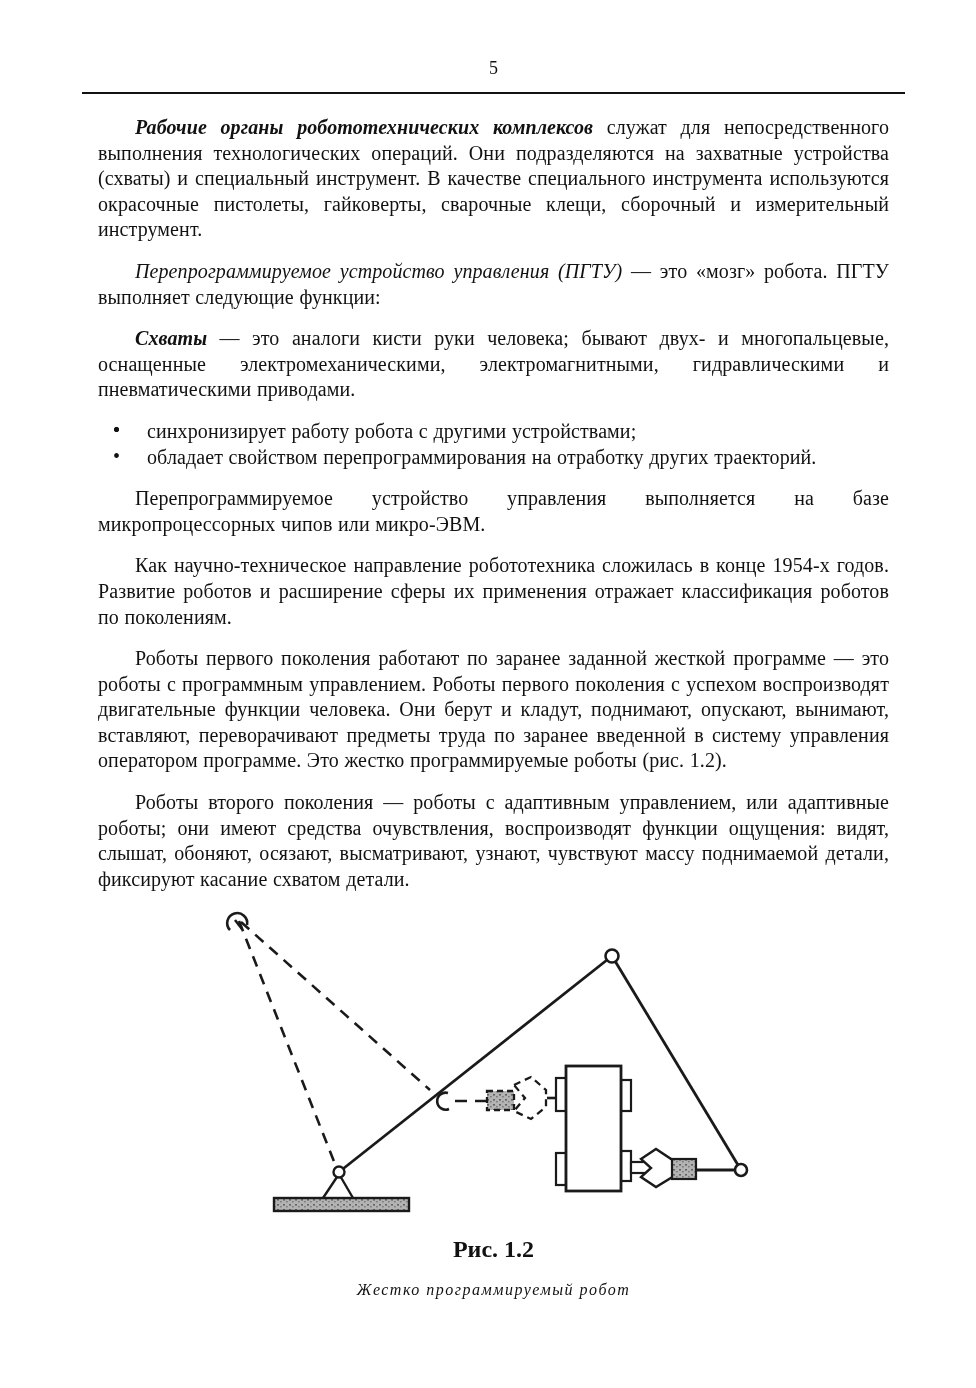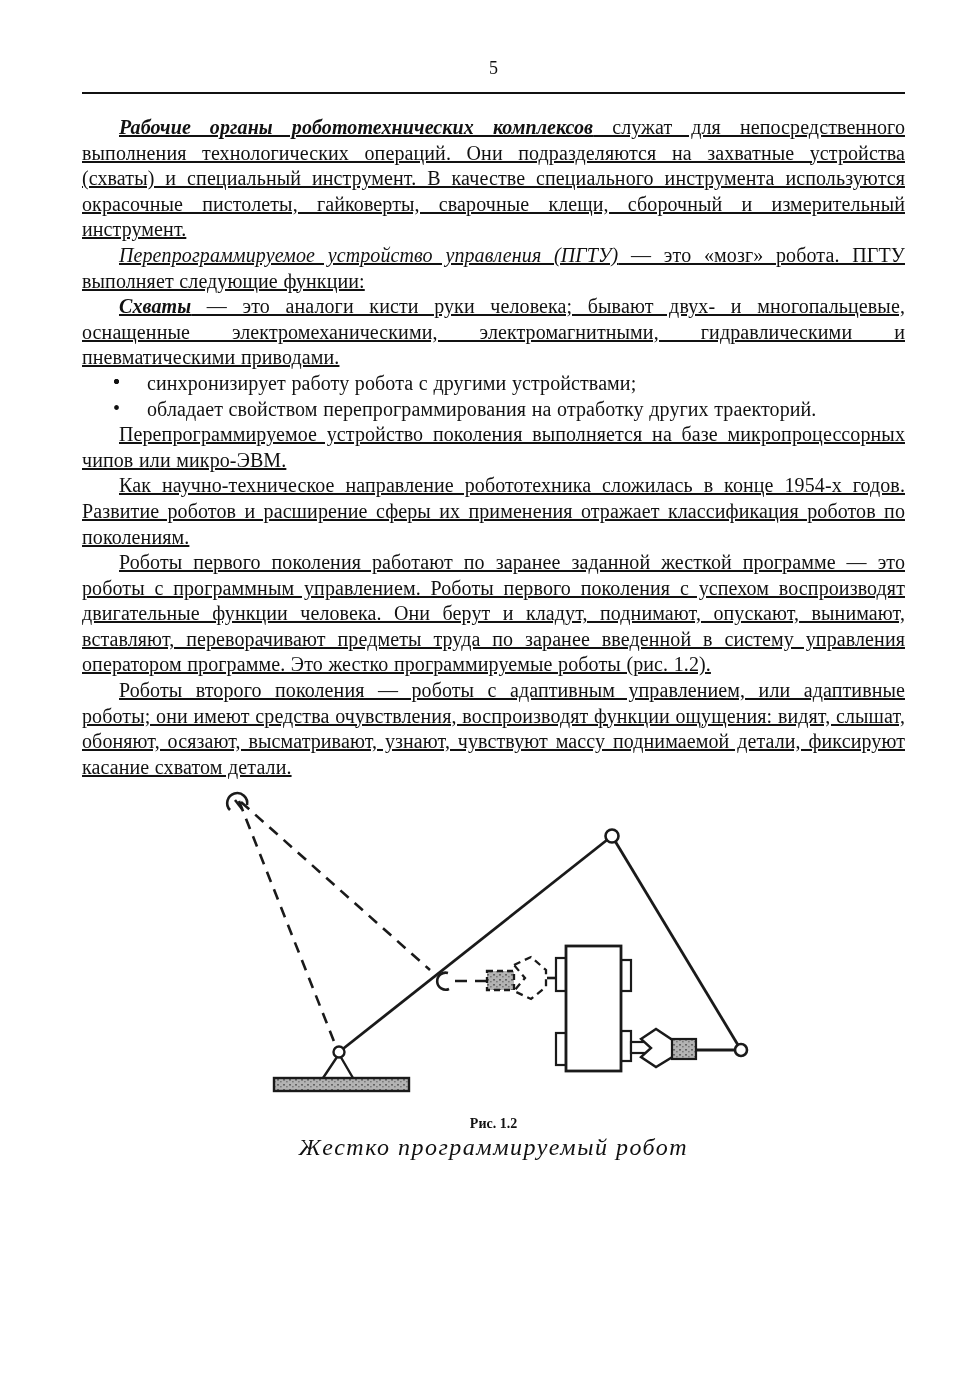--- a/index.html
+++ b/index.html
@@ -5,29 +5,29 @@
   html,body{margin:0;padding:0;background:#e8e8e8;}
   .page{
     width:976px;height:1388px;background:#ffffff;box-sizing:border-box;
     padding:58px 71px 0 82px;position:relative;
     font-family:"Liberation Serif", serif;color:#111;
   }
   .pageno{text-align:center;font-size:18px;line-height:20px;}
   .rule{height:2px;background:#111;margin-top:14px;}
   .body-text{margin-top:21px;font-size:20px;line-height:25.6px;text-align:justify;
     letter-spacing:0.1px;word-spacing:0.5px;}
-  .para{margin:0;text-indent:37px;text-decoration:underline;}
+  .para{margin:16px;text-indent:37px;}
   .lead-bi{font-weight:bold;font-style:italic;}
   .lead-i{font-style:italic;}
   ul.fn{margin:0;padding:0;list-style:none;}
   ul.fn li{position:relative;padding-left:56px;text-indent:9px;}
   ul.fn li .blt{position:absolute;left:31px;top:-1px;text-indent:0;font-size:20px;}
   figure.fig{margin:8px auto 0 auto;width:580px;text-align:center;}
-  figcaption .cap-label{font-weight:bold;font-size:14px;margin-top:14px;}
-  figcaption .cap-text{font-style:italic;font-size:24px;letter-spacing:1.5px;margin-top:2px;}
+  figcaption .cap-label{font-weight:bold;font-size:24px;margin-top:14px;}
+  figcaption .cap-text{font-style:italic;font-size:16px;letter-spacing:1.5px;margin-top:18px;}
 </style>
 </head>
 <body>
 
 <div class="page">
 
   <div class="pageno">5</div>
   <div class="rule"></div>
 
   <div class="body-text">
@@ -37,21 +37,21 @@
 
     <p class="para"><span class="lead-bi">Схваты</span><span> — это аналоги кисти руки человека; бывают двух- и многопальцевые, оснащенные электромеханическими, электромагнитными, гидравлическими и пневматическими приводами.</span></p>
 
     <ul class="fn">
       <li><span class="blt">•</span></li>
       <li><span class="blt">•</span></li>
       <li><span class="blt">•</span><span>синхронизирует работу робота с другими устройствами;</span></li>
       <li><span class="blt">•</span><span>обладает свойством перепрограммирования на отработку других траекторий.</span></li>
     </ul>
 
-    <p class="para">Перепрограммируемое устройство поколения выполняется на базе микропроцессорных чипов или микро-ЭВМ.</p>
+    <p class="para">Перепрограммируемое устройство управления выполняется на базе микропроцессорных чипов или микро-ЭВМ.</p>
     <p class="para">Как научно-техническое направление робототехника сложилась в конце 1954-х годов. Развитие роботов и расширение сферы их применения отражает классификация роботов по поколениям.</p>
     <p class="para">Роботы первого поколения работают по заранее заданной жесткой программе — это роботы с программным управлением. Роботы первого поколения с успехом воспроизводят двигательные функции человека. Они берут и кладут, поднимают, опускают, вынимают, вставляют, переворачивают предметы труда по заранее введенной в систему управления оператором программе. Это жестко программируемые роботы (рис. 1.2).</p>
     <p class="para">Роботы второго поколения — роботы с адаптивным управлением, или адаптивные роботы; они имеют средства очувствления, воспроизводят функции ощущения: видят, слышат, обоняют, осязают, высматривают, узнают, чувствуют массу поднимаемой детали, фиксируют касание схватом детали.</p>
   </div>
 
   <figure class="fig">
     <svg width="580" height="310" viewBox="0 0 580 310" xmlns="http://www.w3.org/2000/svg">
       <defs>
         <pattern id="speck" width="6" height="5" patternUnits="userSpaceOnUse">
           <rect width="6" height="5" fill="#b3b3b3"></rect>

